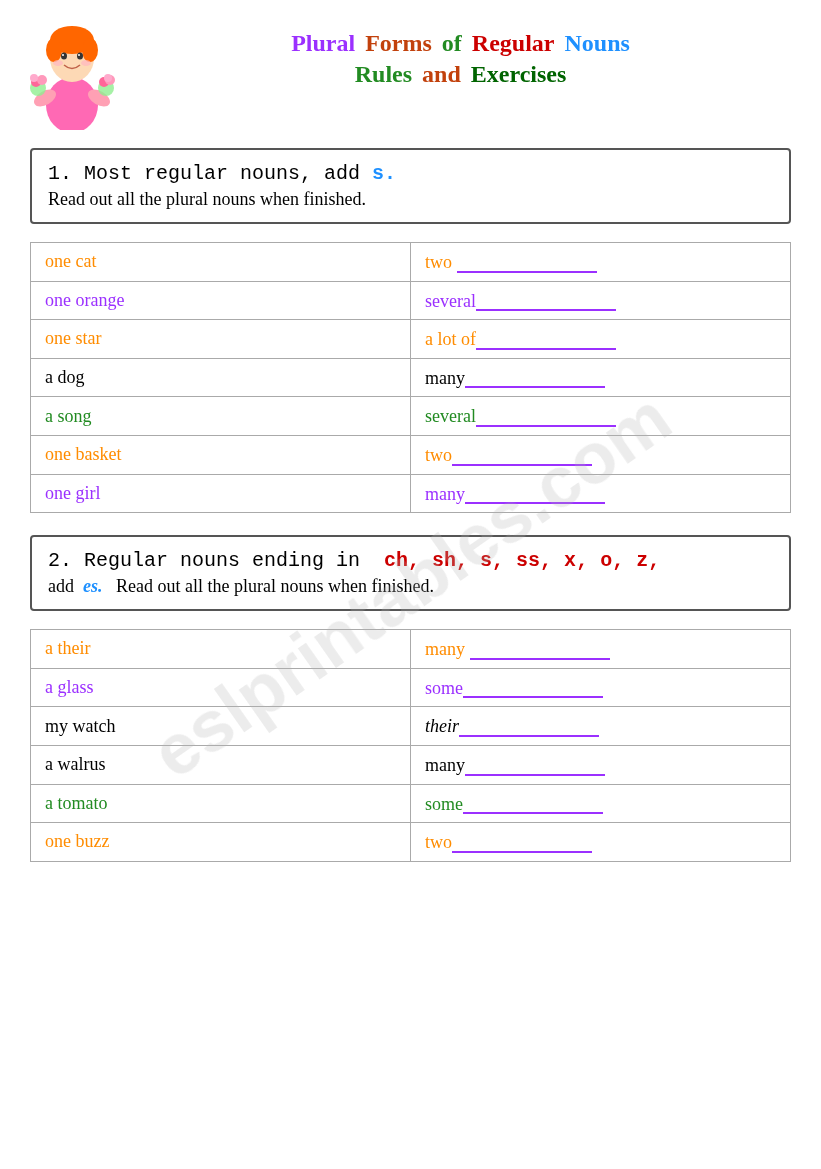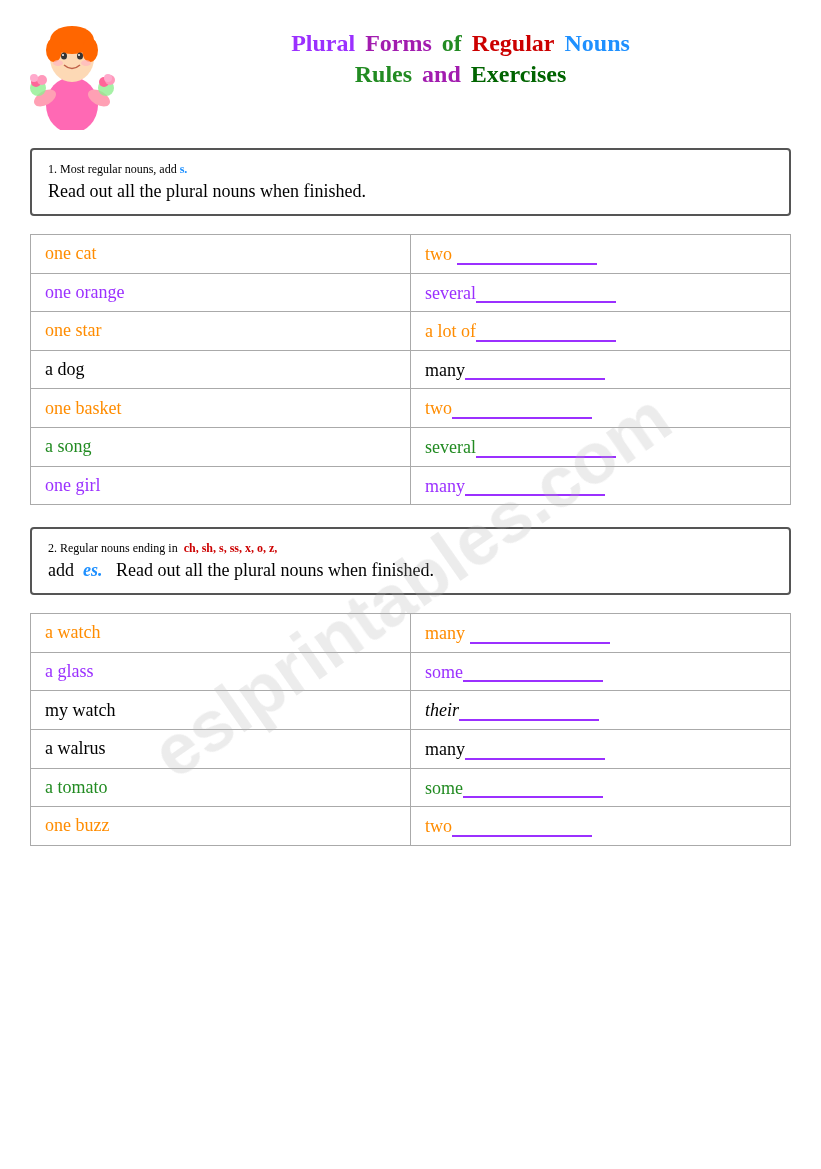--- a/index.html
+++ b/index.html
@@ -58,38 +58,39 @@
 
     .title-line2 {
       font-size: 24px;
       font-weight: bold;
       display: flex;
       gap: 10px;
       margin-top: 4px;
     }
 
     .t-purple { color: #9b30ff; }
-    .t-orange { color: #a21caf; }
+    .t-orange { color: #c2410c; }
     .t-green { color: #228b22; }
     .t-red { color: #cc0000; }
     .t-blue { color: #1e90ff; }
     .t-darkgreen { color: #006400; }
 
     .rule-box {
       border: 2px solid #555;
       border-radius: 4px;
       padding: 12px 16px;
       margin-bottom: 18px;
       background: #fff;
     }
 
     .rule-box .rule-title {
-      font-size: 12px;
+      font-size: 20px;
       color: #000;
       margin-bottom: 4px;
+      font-family: Liberation Mono, monospace;
     }
 
     .rule-box .rule-title .add-letter {
       color: #1e90ff;
       font-weight: bold;
     }
 
     .rule-box .rule-sub {
       font-size: 18px;
       color: #000;
@@ -215,26 +216,26 @@
       </tr>
       <tr>
         <td style="color: rgb(255, 140, 0);">one star</td>
         <td><span style="color: rgb(255, 140, 0);">a lot of</span><span class="underline-fill"></span></td>
       </tr>
       <tr>
         <td style="color: rgb(0, 0, 0);">a dog</td>
         <td><span style="color: rgb(0, 0, 0);">many</span><span class="underline-fill"></span></td>
       </tr>
       <tr>
+        <td style="color: rgb(34, 139, 34);">a song</td>
+        <td><span style="color: rgb(34, 139, 34);">several</span><span class="underline-fill"></span></td>
+      </tr>
+      <tr>
         <td style="color: rgb(255, 140, 0);">one basket</td>
         <td><span style="color: rgb(255, 140, 0);">two</span><span class="underline-fill"></span></td>
-      </tr>
-      <tr>
-        <td style="color: rgb(34, 139, 34);">a song</td>
-        <td><span style="color: rgb(34, 139, 34);">several</span><span class="underline-fill"></span></td>
       </tr>
       <tr>
         <td style="color: rgb(155, 48, 255);">one girl</td>
         <td><span style="color: rgb(155, 48, 255);">many</span><span class="underline-fill"></span></td>
       </tr>
     </tbody>
 </table>
 
 <div class="rule-box">
   <div class="rule-title">
@@ -245,21 +246,21 @@
   <div class="rule-sub">
     <span>add</span>
     &nbsp;<span class="rule2-es">es.</span>
     &nbsp;&nbsp;<span>Read out all the plural nouns when finished.</span>
   </div>
 </div>
 
 <table class="exercise-table">
   <tbody id="exercise2-body">
   <tr>
-        <td style="color: rgb(255, 140, 0);">a watch</td>
+        <td style="color: rgb(255, 140, 0);">a their</td>
         <td><span style="color: rgb(255, 140, 0);">many </span><span class="underline-fill"></span></td>
       </tr>
       <tr>
         <td style="color: rgb(155, 48, 255);">a glass</td>
         <td><span style="color: rgb(155, 48, 255);">some</span><span class="underline-fill"></span></td>
       </tr>
       <tr>
         <td style="color: rgb(0, 0, 0);">my watch</td>
         <td><span style="color: rgb(0, 0, 0); font-style: italic;">their</span><span class="underline-fill"></span></td>
       </tr>

